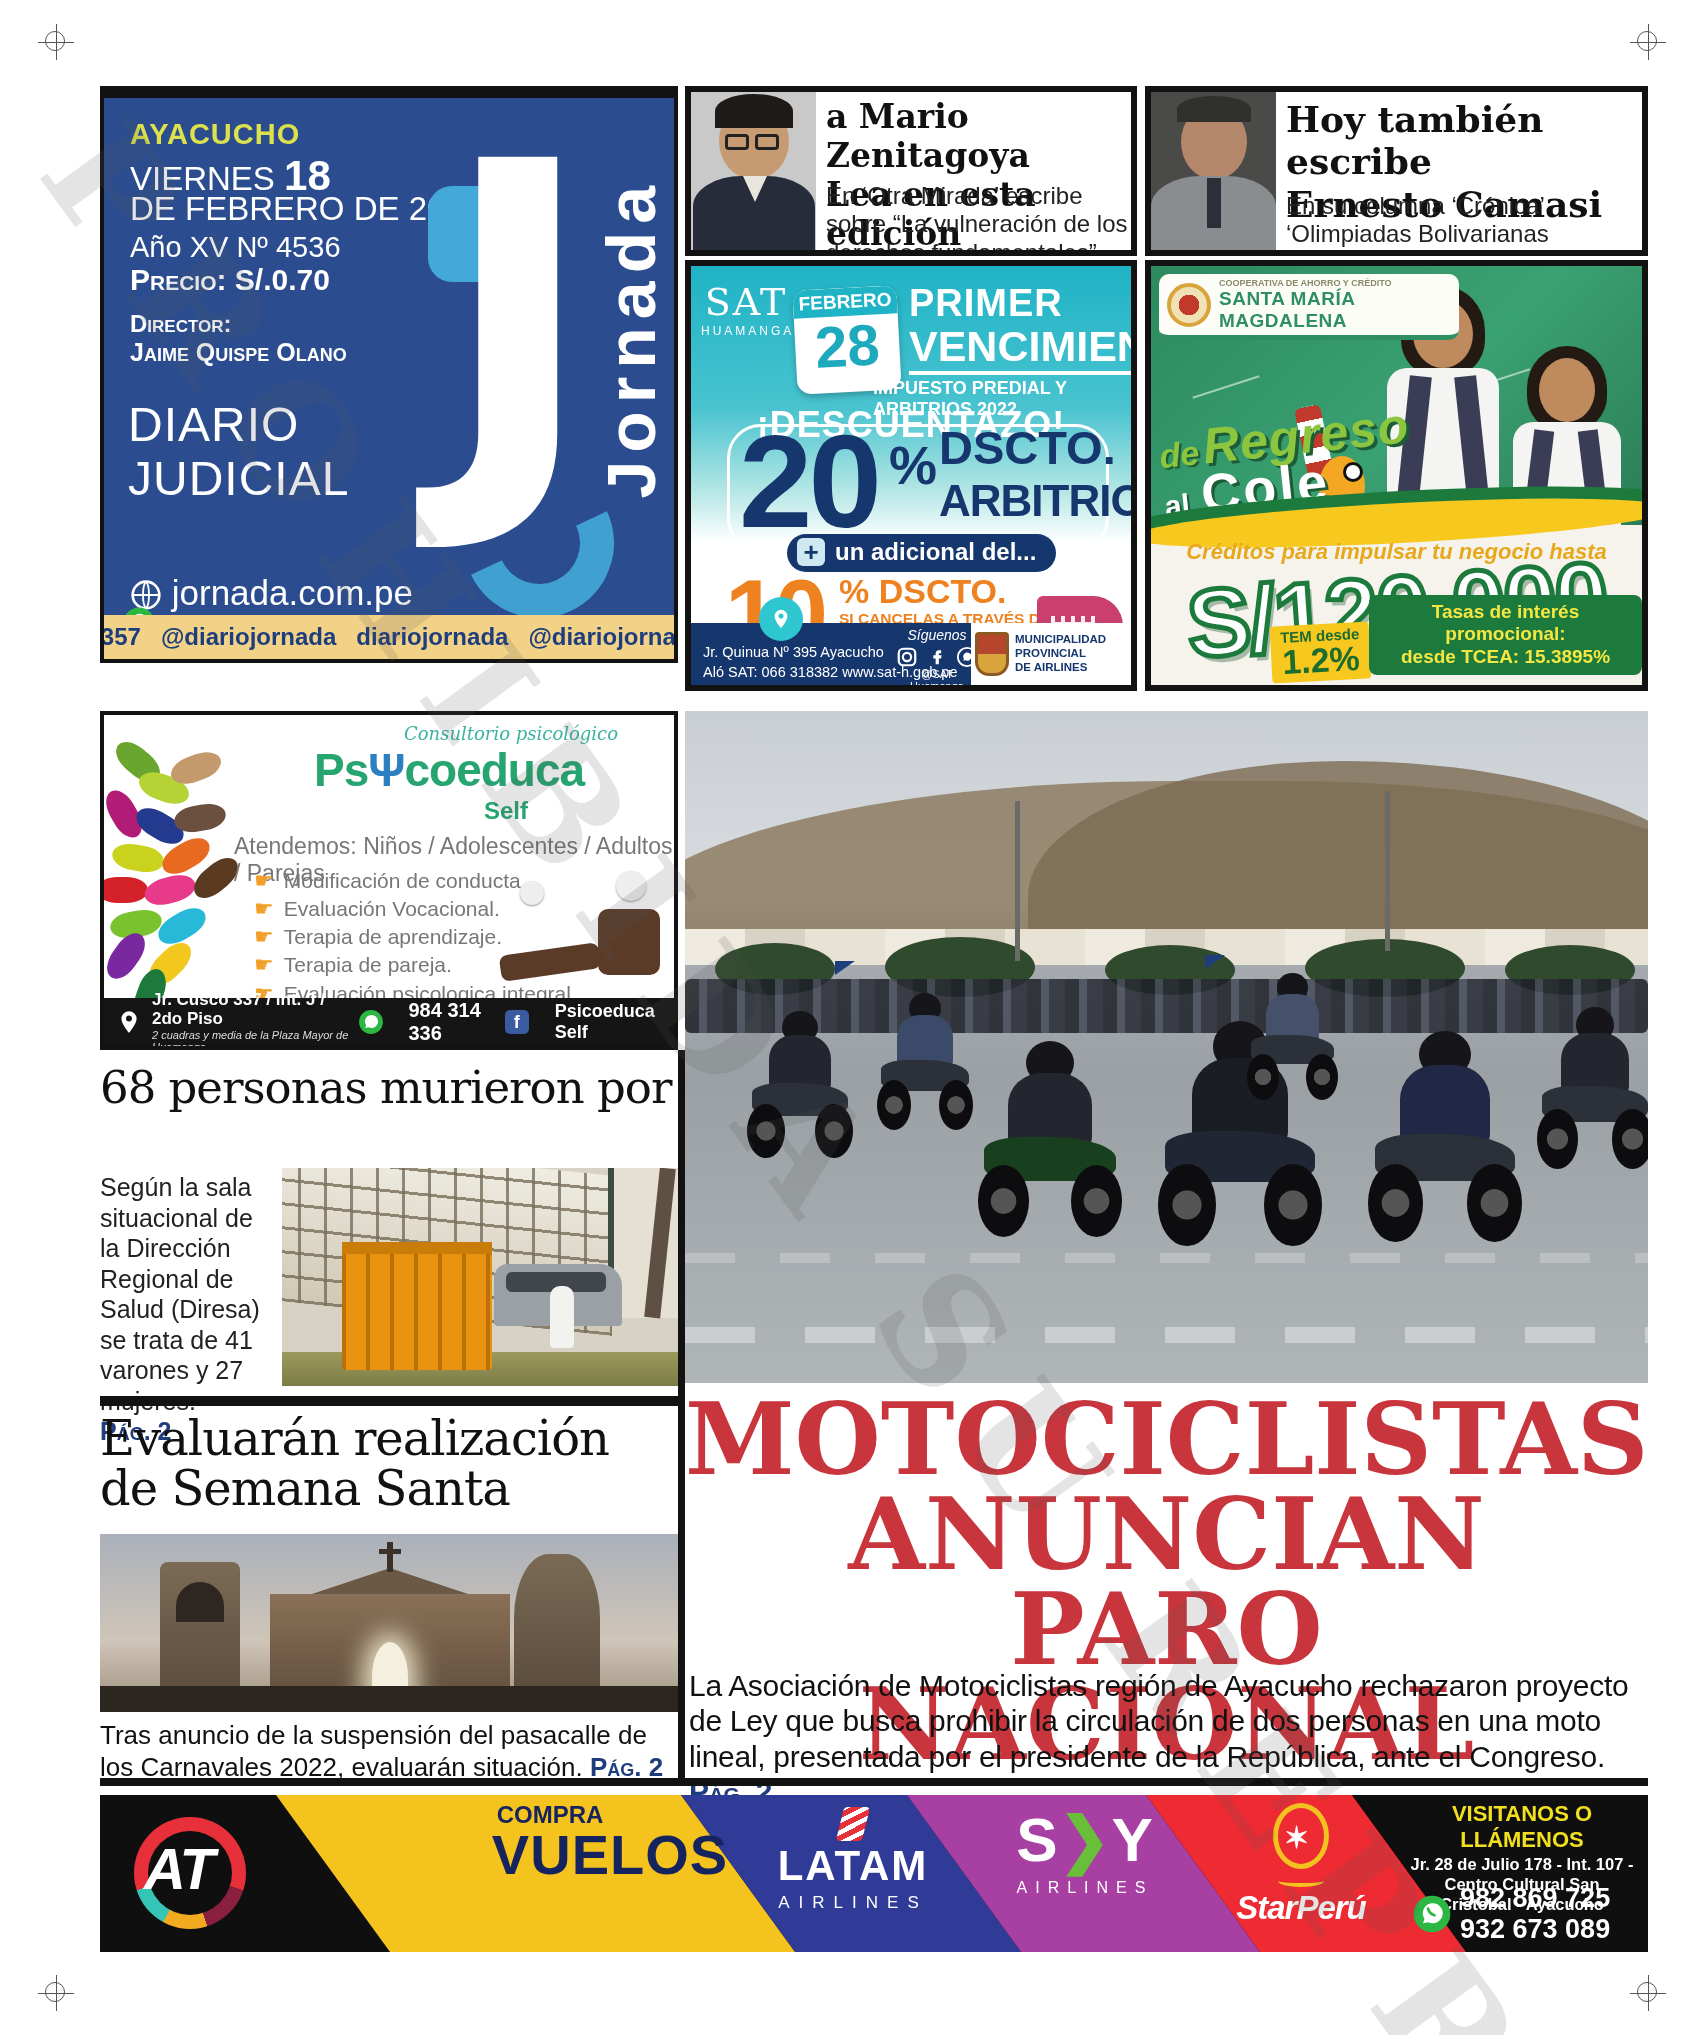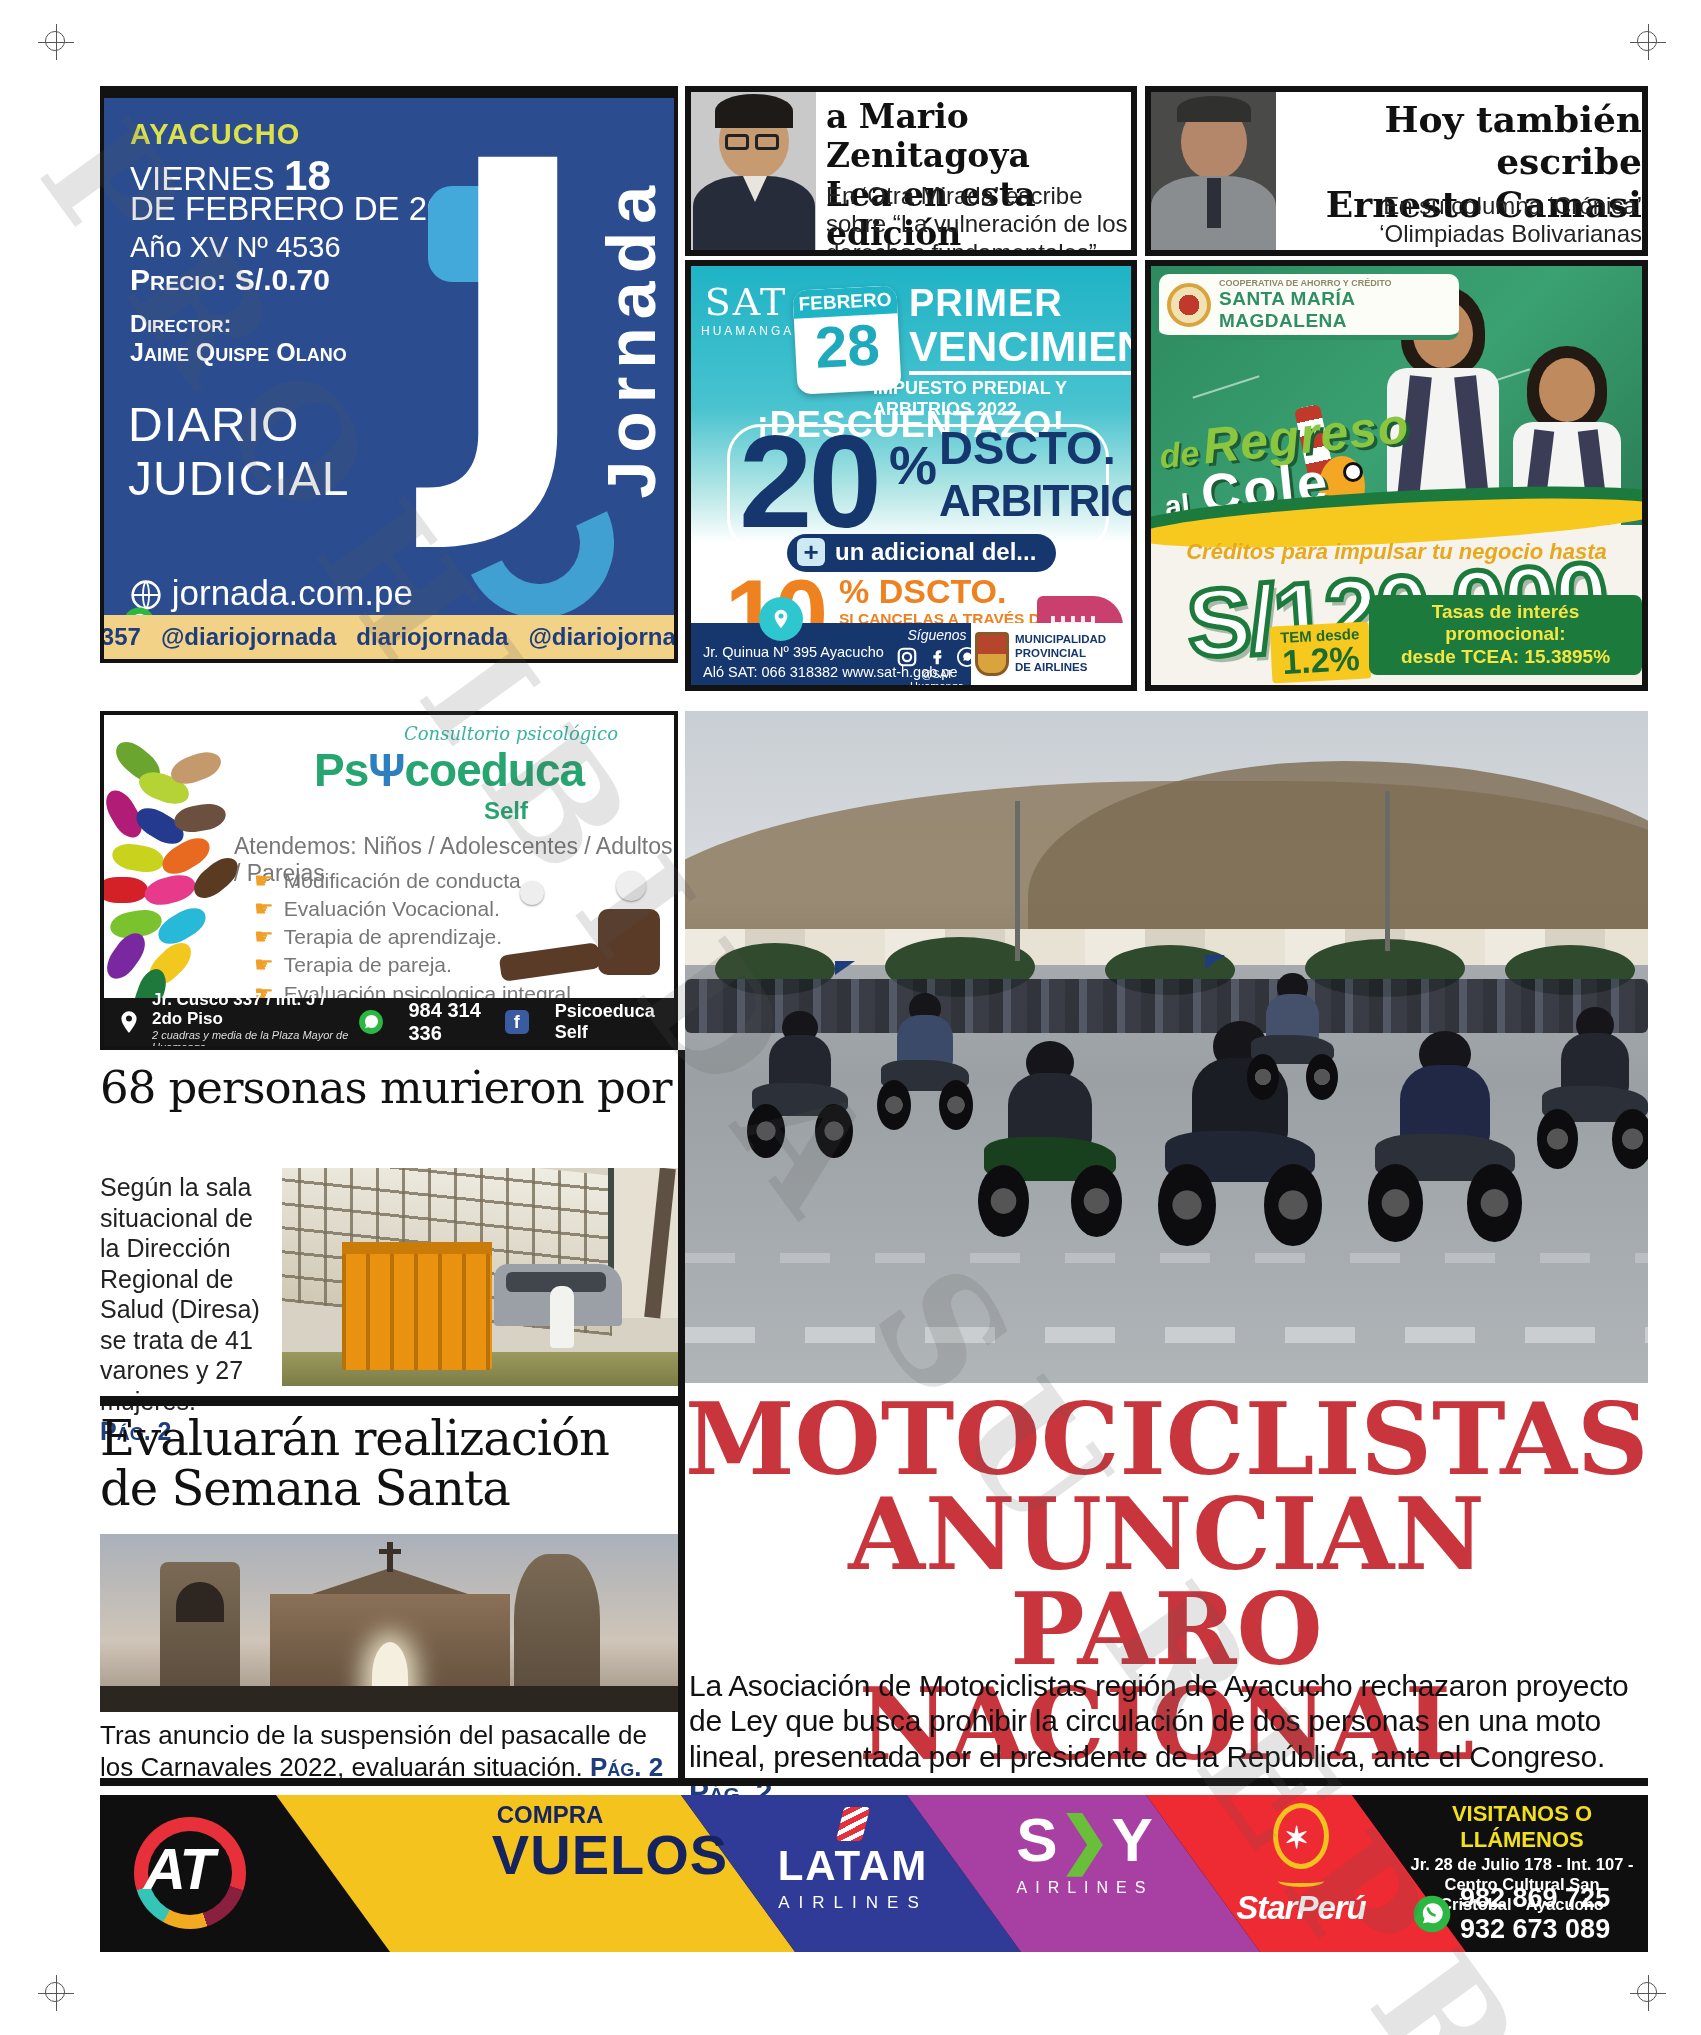--- a/index.html
+++ b/index.html
@@ -47,21 +47,21 @@
   .jword { position:absolute; right:4px; top:10px; color:#fff; font-weight:bold; font-size:68px;
     writing-mode:vertical-rl; transform:rotate(180deg); letter-spacing:8px; }
   .jbig { position:absolute; right:78px; top:-60px; font-family:"DejaVu Sans",sans-serif; font-weight:bold; font-size:420px; color:#fff; line-height:1; }
   .jsquare { position:absolute; right:150px; top:18px; width:96px; height:96px; background:#43a9da; border-radius:24px; }
   .jswoosh { position:absolute; right:60px; top:300px; width:150px; height:150px; border:34px solid #43a9da;
     border-top-color:transparent; border-left-color:transparent; border-radius:50%; transform:rotate(20deg); opacity:.9; }
 
   
   .promo { top:86px; height:170px; border:6px solid #121212; background:#fff; overflow:hidden; }
   .promo-z { left:685px; width:452px; }
-  .promo-c { left:1145px; width:503px;text-align:right; }
+  .promo-c { left:1145px; width:503px; }
   .p-photo { position:absolute; left:0; top:0; width:125px; height:158px; overflow:hidden; }
   .p-head { position:absolute; left:135px; top:6px; font-weight:bold; color:#111; line-height:1.18; }
   .promo-z .p-head { font-size:33px; }
   .promo-c .p-head { font-size:36px; }
   .p-body { position:absolute; left:135px; color:#222; font-size:24px; line-height:1.18; }
   .promo-z .p-body { top:90px; }
   .promo-c .p-body { top:100px; }
   .head-sk { position:absolute; border-radius:50%; }
   .bust { position:absolute; border-radius:40% 40% 0 0; }
 

